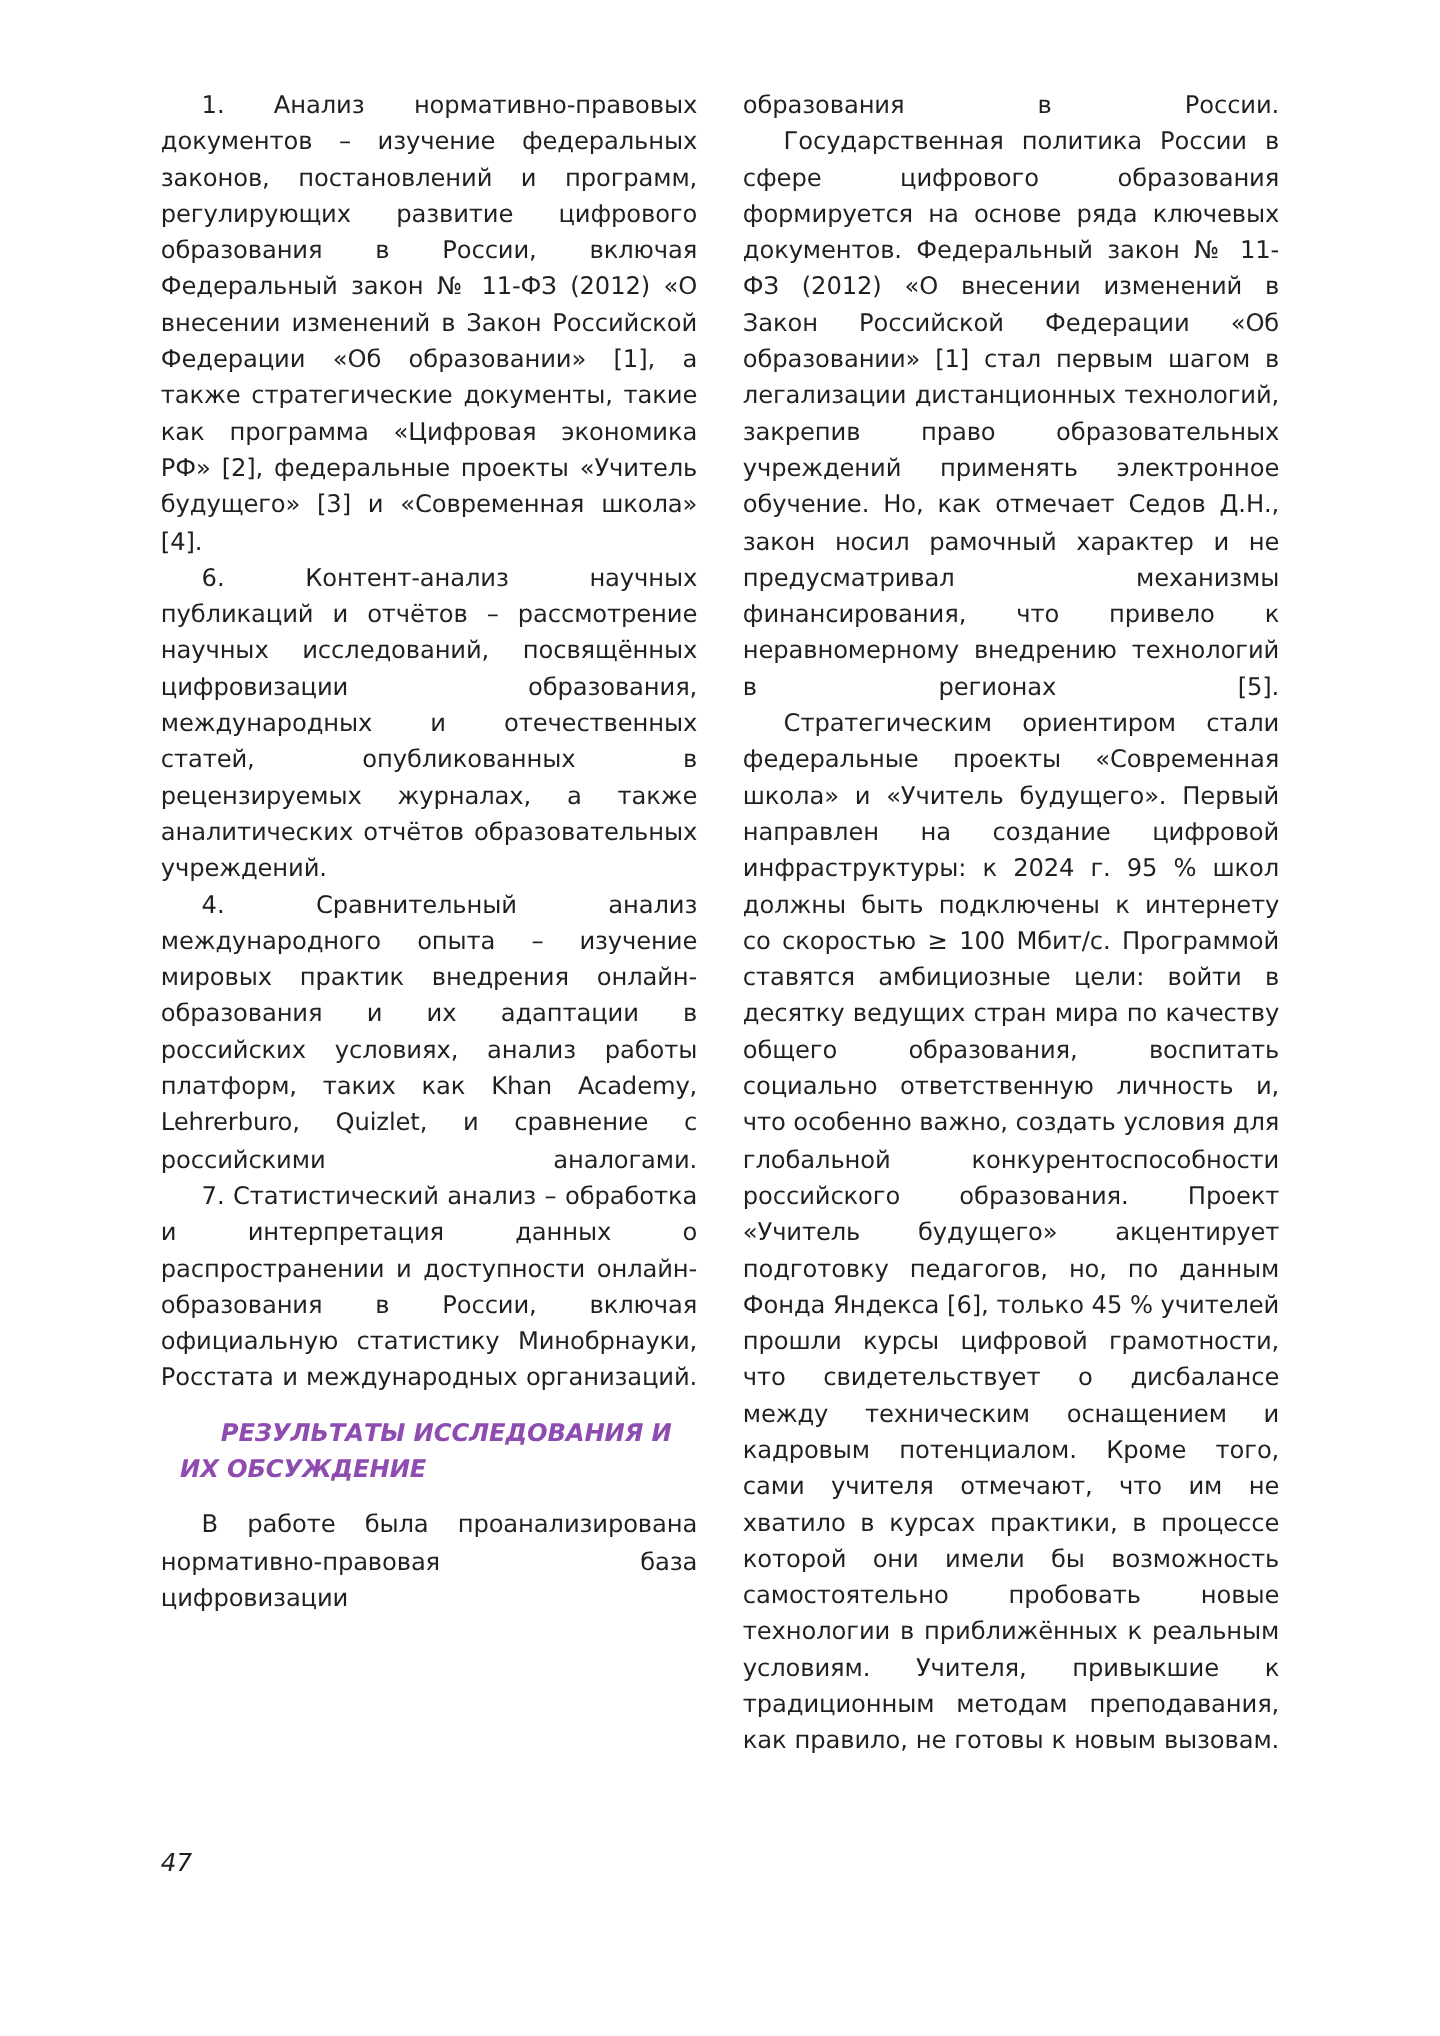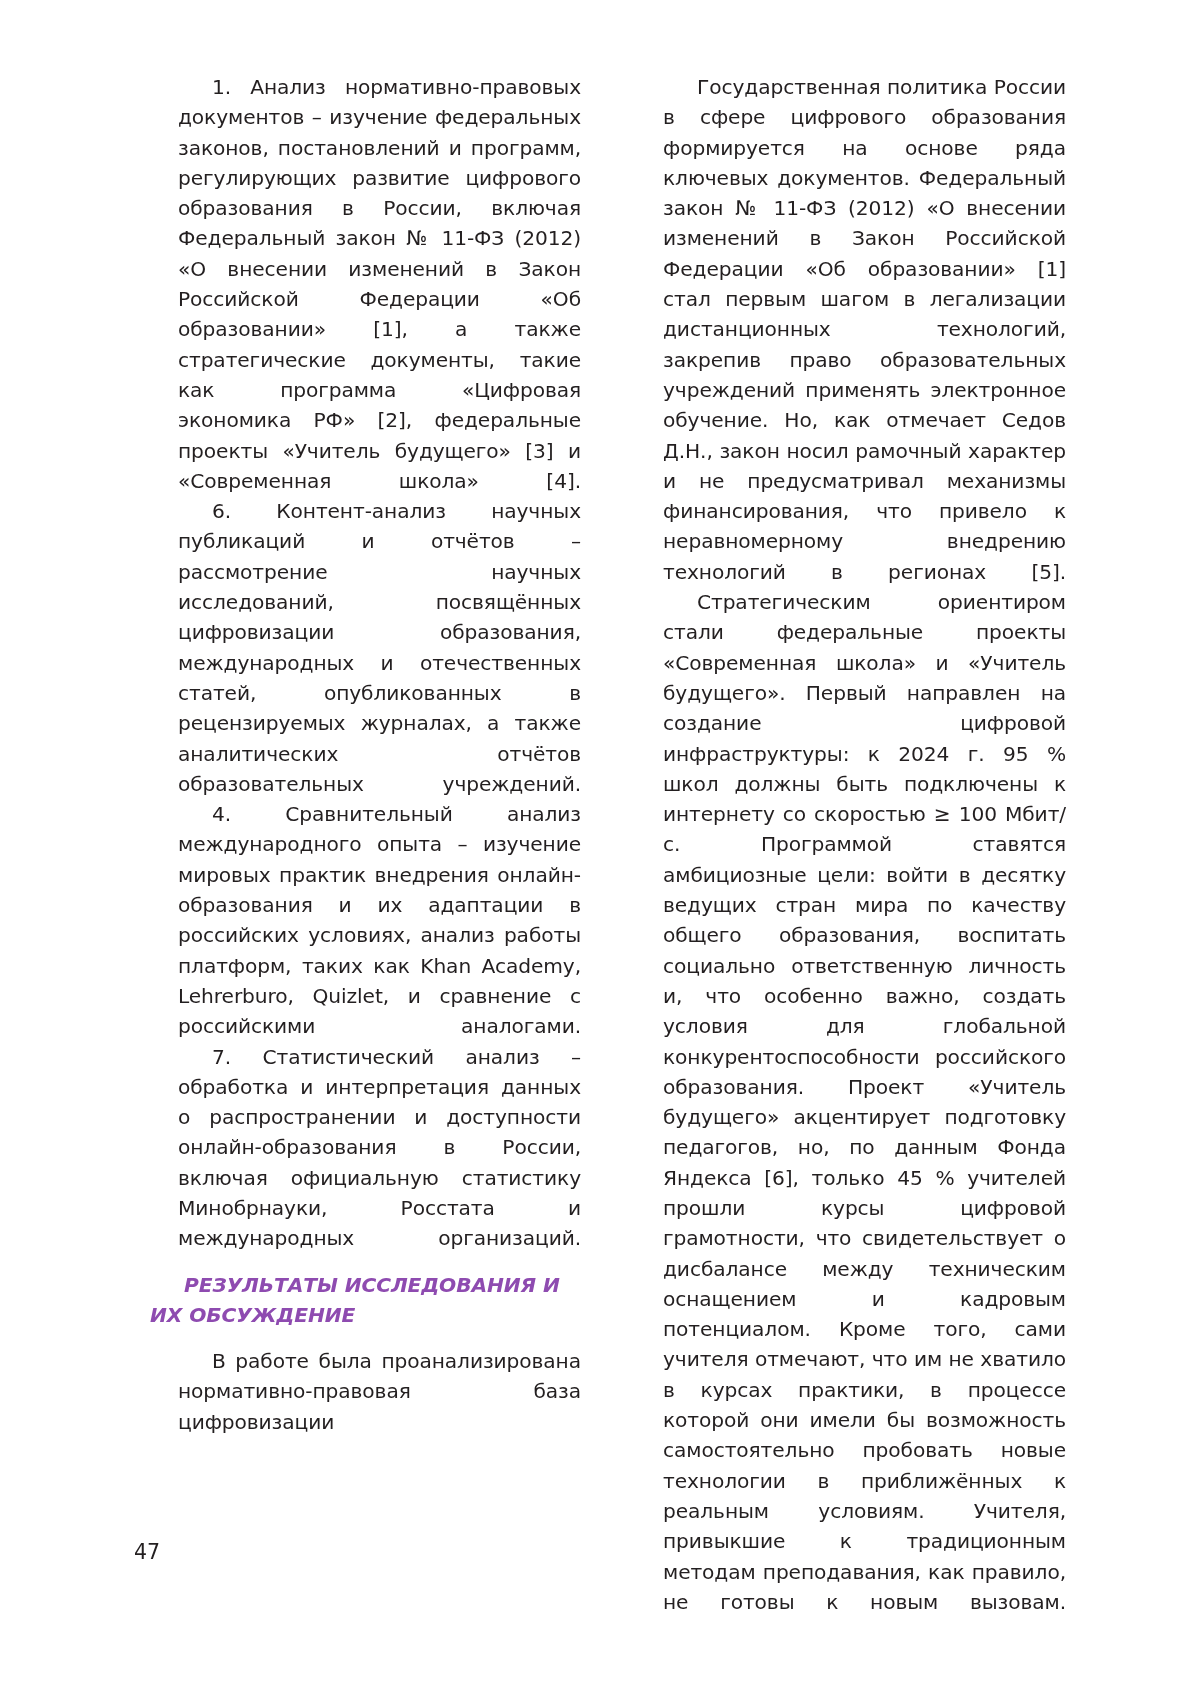--- a/index.html
+++ b/index.html
@@ -39,21 +39,20 @@
     text-align-last: justify;
     font-size: 20.2px;
     line-height: 30.3px;
     color: #231f20;
     letter-spacing: -0.1px;
     word-spacing: 0px;
     hyphens: none;
   }
   p.indent {
     text-indent: 34px;
-    margin-left: 44px;
   }
   p.lastline-justify {
     text-align-last: justify;
   }
   .heading {
     margin: 16px;
     font-size: 20.2px;
     line-height: 30.3px;
     color: #8e4bb0;
     font-style: italic;
@@ -62,39 +61,41 @@
     text-align: left;
     letter-spacing: -0.1px;
   }
   .folio {
     position: absolute;
     left: 134px;
     top: 1540px;
     font-size: 20.5px;
     color: #231f20;
     font-family: "DejaVu Sans", sans-serif;
+    font-style: italic;
   }
 </style>
 </head>
 <body>
 
 <div class="page">
   <div class="content">
     <div class="columns">
 
       <div class="col">
         <p class="indent">1. Анализ нормативно-правовых документов – изучение федеральных законов, постановлений и программ, регулирующих развитие цифрового образования в России, включая Федеральный закон № 11-ФЗ (2012) «О внесении изменений в Закон Российской Федерации «Об образовании» [1], а также стратегические документы, такие как программа «Цифровая экономика РФ» [2], федеральные проекты «Учитель будущего» [3] и «Современная школа» [4].</p>
         <p class="indent">6. Контент-анализ научных публикаций и отчётов – рассмотрение научных исследований, посвящённых цифровизации образования, международных и отечественных статей, опубликованных в рецензируемых журналах, а также аналитических отчётов образовательных учреждений.</p>
         <p class="indent">4. Сравнительный анализ международного опыта – изучение мировых практик внедрения онлайн-образования и их адаптации в российских условиях, анализ работы платформ, таких как Khan Academy, Lehrerburo, Quizlet, и сравнение с российскими аналогами.</p>
         <p class="indent">7. Статистический анализ – обработка и интерпретация данных о распространении и доступности онлайн-образования в России, включая официальную статистику Минобрнауки, Росстата и международных организаций.</p>
         <div class="heading">РЕЗУЛЬТАТЫ ИССЛЕДОВАНИЯ И ИХ ОБСУЖДЕНИЕ</div>
         <p class="indent">В работе была проанализирована нормативно-правовая база цифровизации</p>
       </div>
 
       <div class="col">
+        <p class="lastline-justify">образования в России.</p>
         <p class="indent">Государственная политика России в сфере цифрового образования формируется на основе ряда ключевых документов. Федеральный закон № 11-ФЗ (2012) «О внесении изменений в Закон Российской Федерации «Об образовании» [1] стал первым шагом в легализации дистанционных технологий, закрепив право образовательных учреждений применять электронное обучение. Но, как отмечает Седов Д.Н., закон носил рамочный характер и не предусматривал механизмы финансирования, что привело к неравномерному внедрению технологий в регионах [5].</p>
         <p class="indent">Стратегическим ориентиром стали федеральные проекты «Современная школа» и «Учитель будущего». Первый направлен на создание цифровой инфраструктуры: к 2024 г. 95 % школ должны быть подключены к интернету со скоростью ≥ 100 Мбит/с. Программой ставятся амбициозные цели: войти в десятку ведущих стран мира по качеству общего образования, воспитать социально ответственную личность и, что особенно важно, создать условия для глобальной конкурентоспособности российского образования. Проект «Учитель будущего» акцентирует подготовку педагогов, но, по данным Фонда Яндекса [6], только 45 % учителей прошли курсы цифровой грамотности, что свидетельствует о дисбалансе между техническим оснащением и кадровым потенциалом. Кроме того, сами учителя отмечают, что им не хватило в курсах практики, в процессе которой они имели бы возможность самостоятельно пробовать новые технологии в приближённых к реальным условиям. Учителя, привыкшие к традиционным методам преподавания, как правило, не готовы к новым вызовам.</p>
       </div>
 
     </div>
   </div>
 
   <div class="folio">47</div>
 </div>
 

